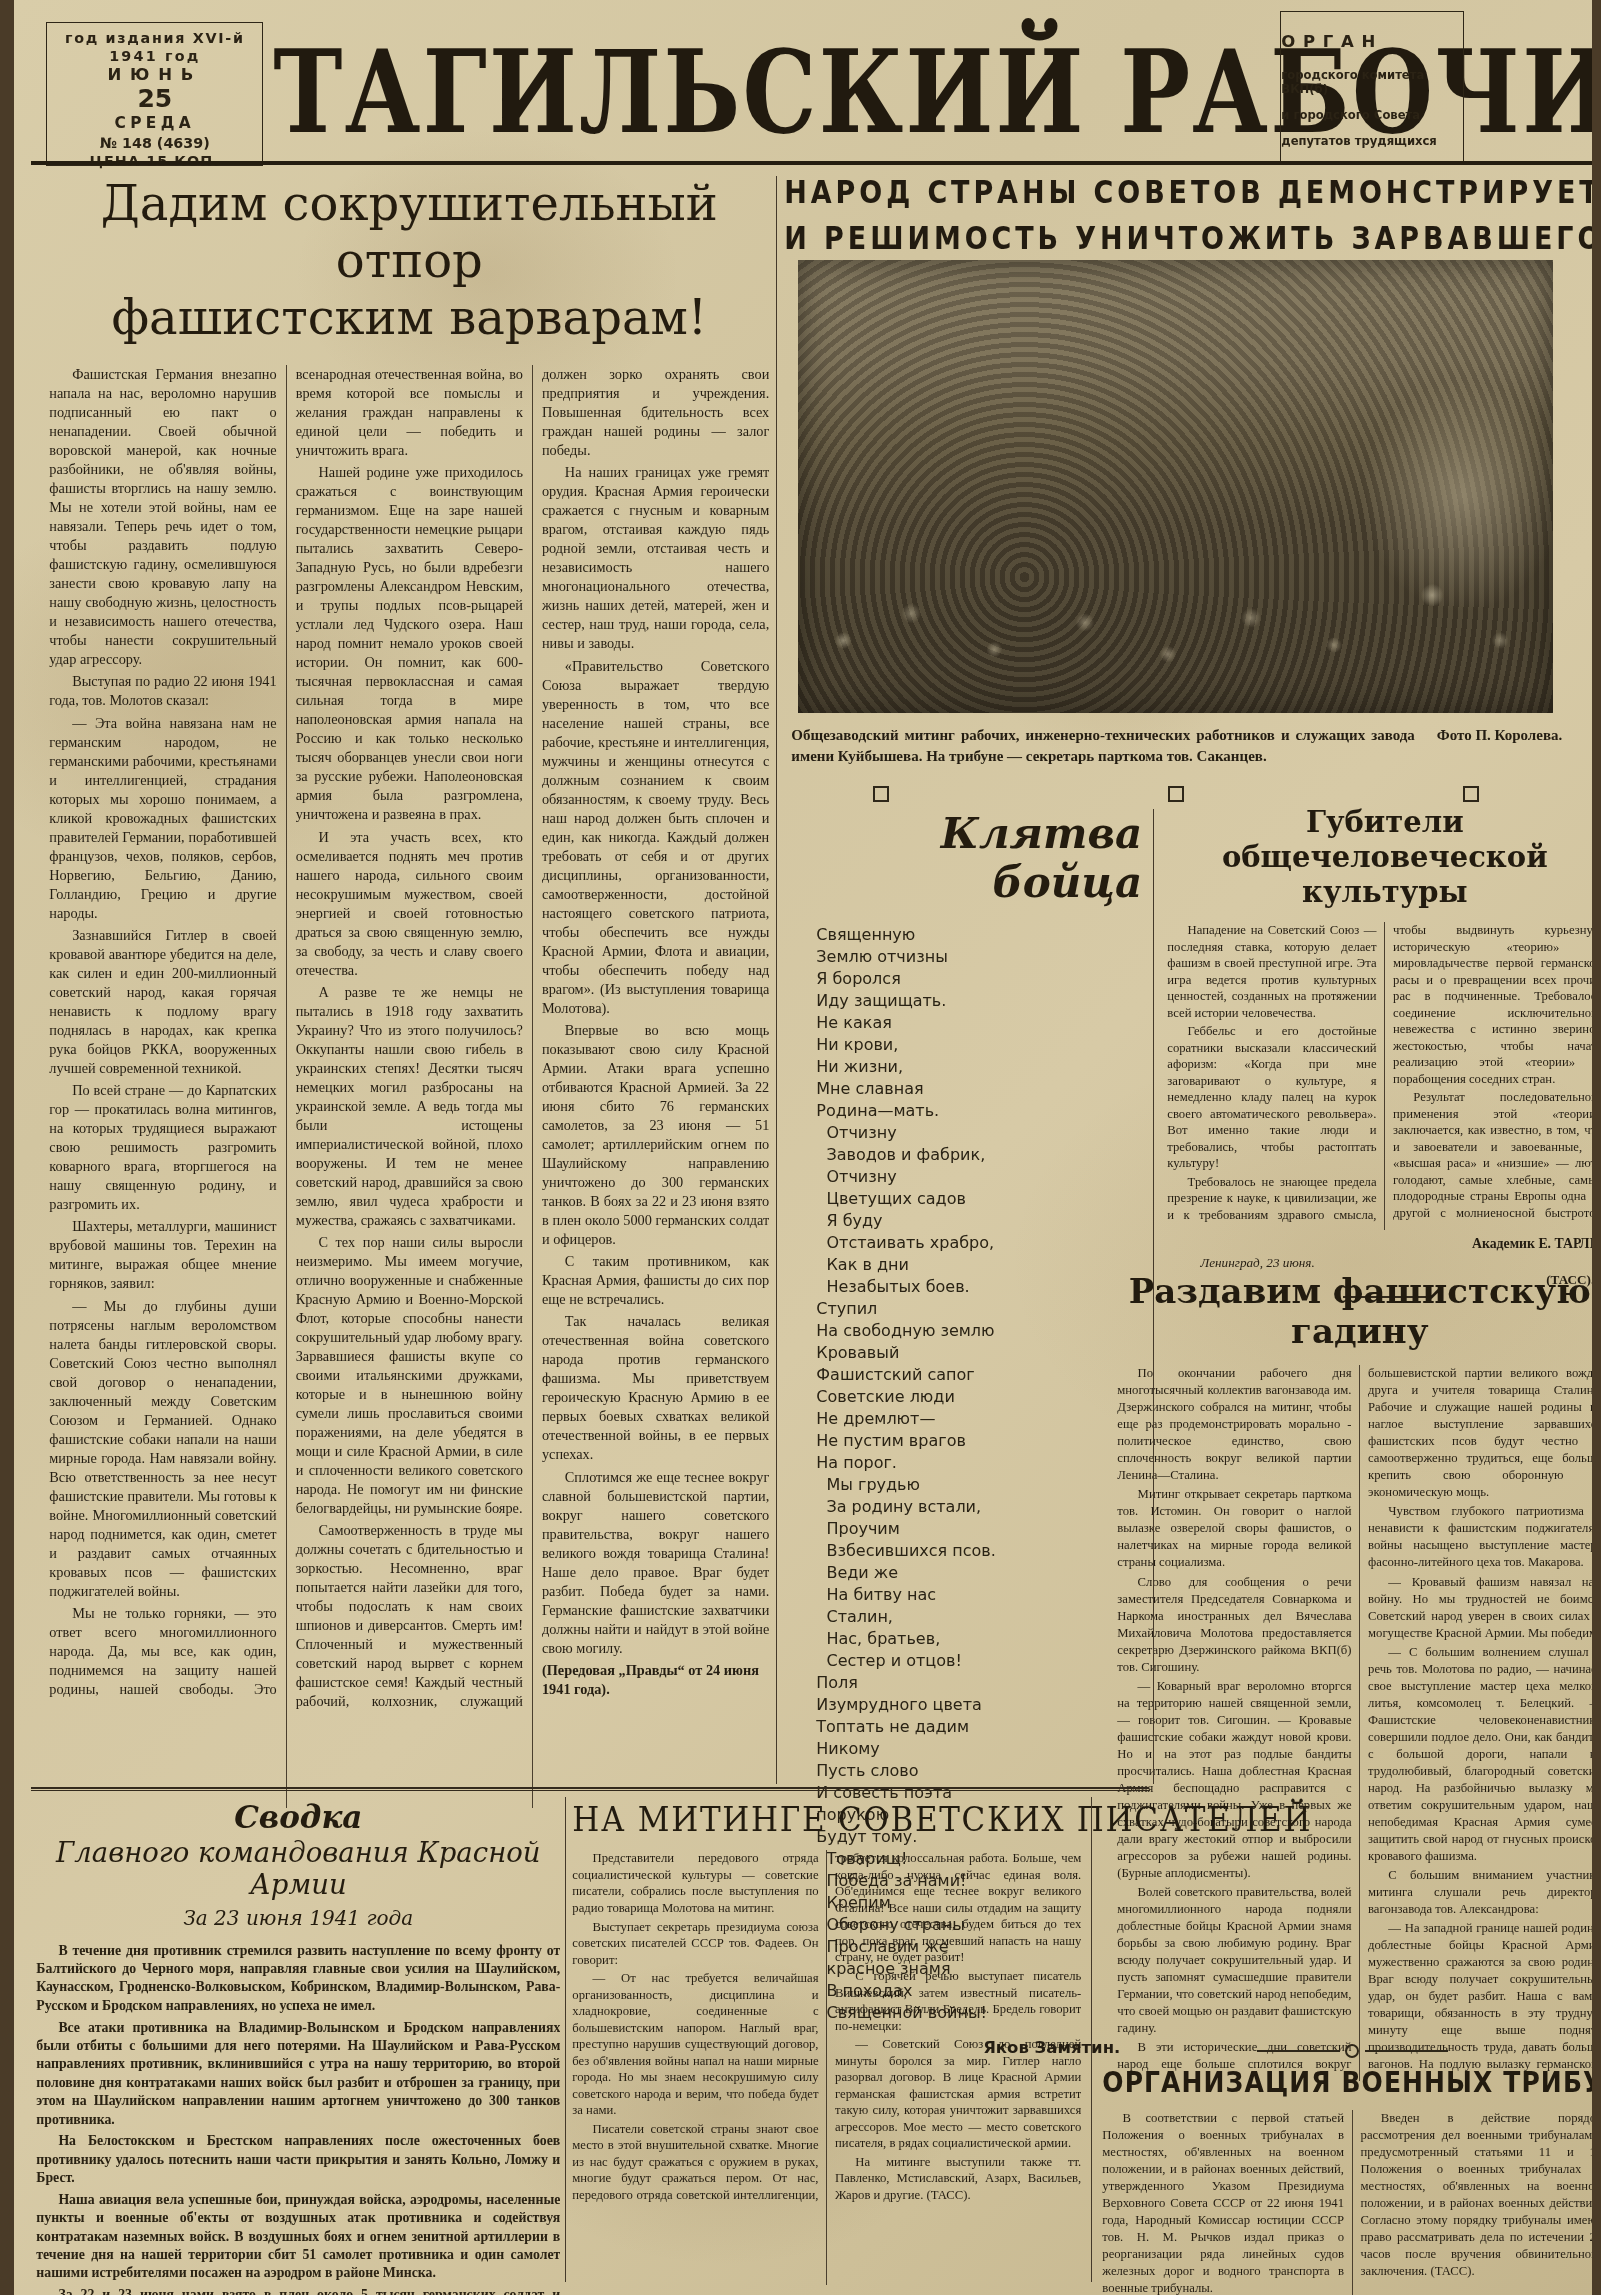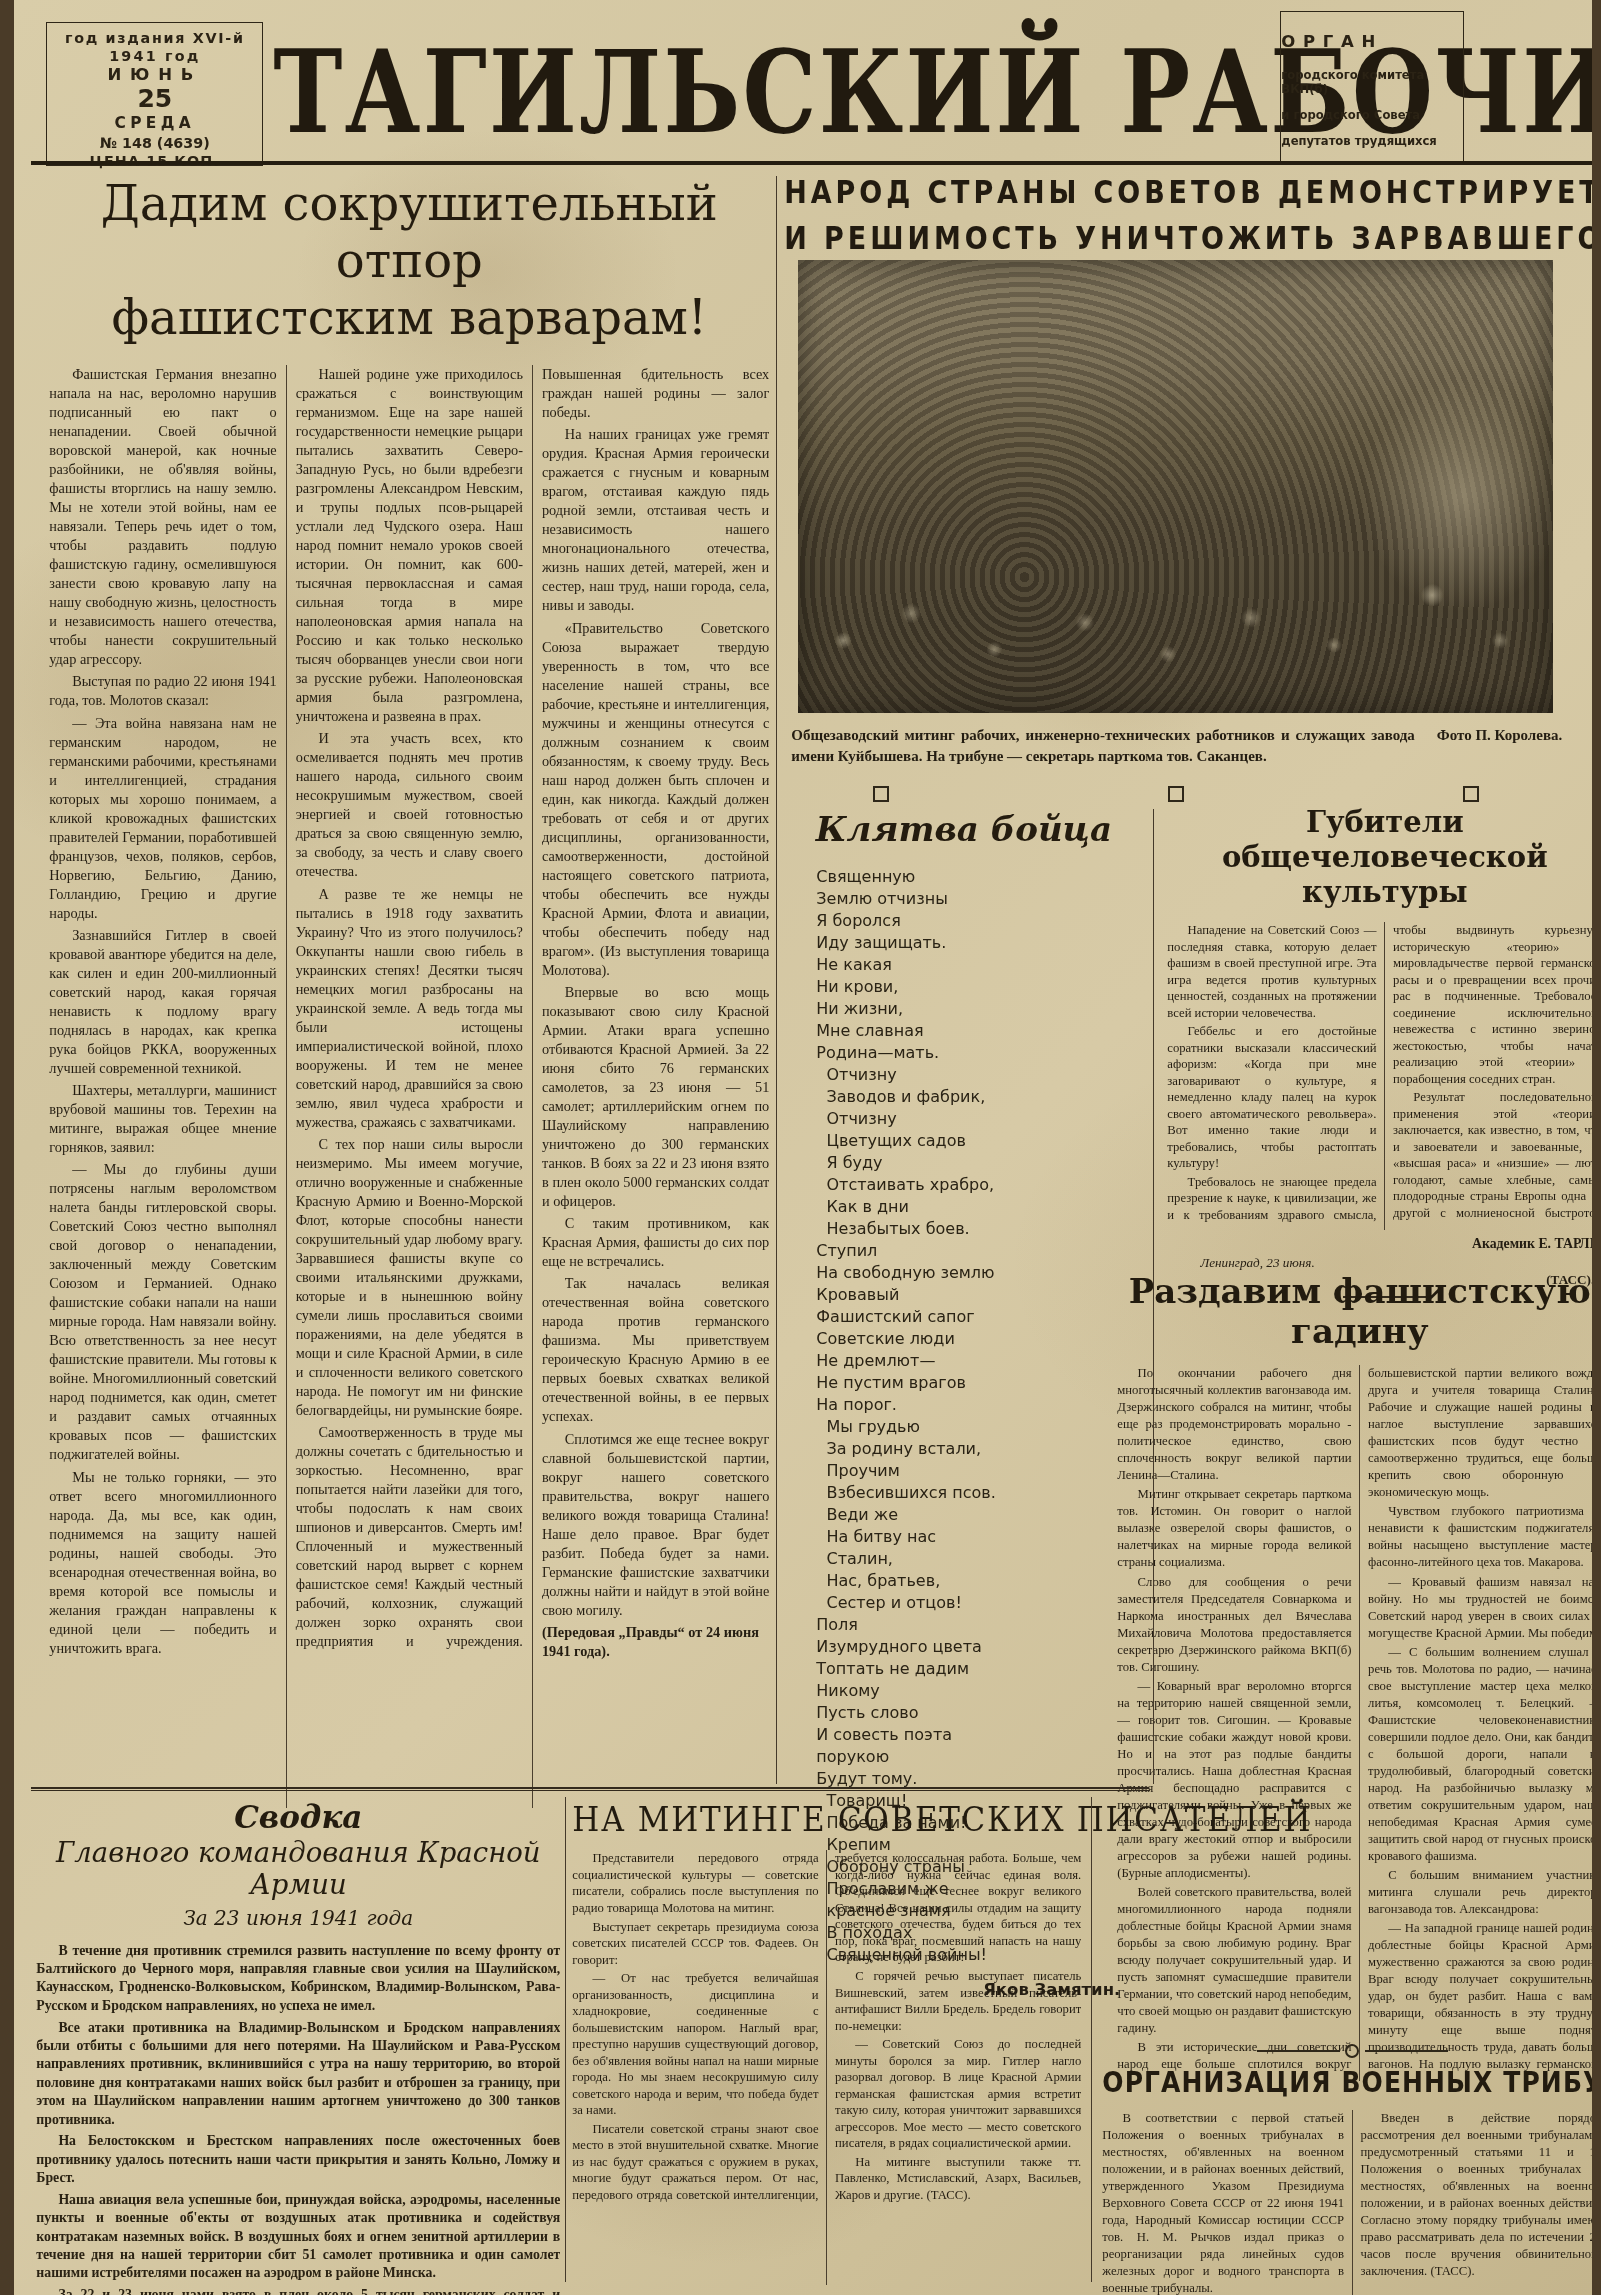--- a/index.html
+++ b/index.html
@@ -107,22 +107,22 @@
     left:777px;top:725px;width:771px;
     font-weight:bold;font-size:15px;line-height:21px;text-align:justify;
   }
   .caption .credit{float:right;margin-left:22px;}
   .sq-row{left:859px;top:786px;width:606px;display:flex;justify-content:space-between;}
   .sq{width:12px;height:12px;border:2.2px solid #2e2719;}
 
   
   .poem{left:771px;top:809px;width:357px;}
   .poem h3{
-    margin:0 0 16.5px 0;text-align:center;font-style:italic;font-weight:bold;
-    font-size:34px;font-family:"DejaVu Serif","Liberation Serif",serif;color:#241c0f;
+    margin:0 0 16.5px 0;text-align:right;font-style:italic;font-weight:bold;
+    font-size:42px;font-family:"DejaVu Serif","Liberation Serif",serif;color:#241c0f;
   }
   .poem .line{
     font-family:"DejaVu Sans","Liberation Sans",sans-serif;
     font-size:16px;line-height:22px;white-space:pre;color:#2a2315;padding-left:31px;
   }
   .poem .author{
     margin-top:14.3px;text-align:right;font-weight:bold;font-size:16.5px;
     font-family:"DejaVu Sans","Liberation Sans",sans-serif;padding-right:22px;
   }
 
@@ -213,20 +213,21 @@
   <div class="abs lead">
     <h1>
       <span>Дадим сокрушительный отпор</span><br>
       <span>фашистским варварам!</span>
     </h1>
     <div class="cols3 body-text">
         <p>Фашистская Германия внезапно напала на нас, вероломно нарушив подписанный ею пакт о ненападении. Своей обычной воровской манерой, как ночные разбойники, не об'являя войны, фашисты вторглись на нашу землю. Мы не хотели этой войны, нам ее навязали. Теперь речь идет о том, чтобы раздавить подлую фашистскую гадину, осмелившуюся занести свою кровавую лапу на нашу свободную жизнь, целостность и независимость нашего отечества, чтобы нанести сокрушительный удар агрессору.</p>
         <p>Выступая по радио 22 июня 1941 года, тов. Молотов сказал:</p>
         <p>— Эта война навязана нам не германским народом, не германскими рабочими, крестьянами и интеллигенцией, страдания которых мы хорошо понимаем, а кликой кровожадных фашистских правителей Германии, поработившей французов, чехов, поляков, сербов, Норвегию, Бельгию, Данию, Голландию, Грецию и другие народы.</p>
         <p>Зазнавшийся Гитлер в своей кровавой авантюре убедится на деле, как силен и един 200-миллионный советский народ, какая горячая ненависть к подлому врагу поднялась в народах, как крепка рука бойцов РККА, вооруженных лучшей современной техникой.</p>
+        <p>По всей стране — до Карпатских гор — прокатилась волна митингов, на которых трудящиеся выражают свою решимость разгромить коварного врага, вторгшегося на нашу священную родину, и разгромить их.</p>
         <p>Шахтеры, металлурги, машинист врубовой машины тов. Терехин на митинге, выражая общее мнение горняков, заявил:</p>
         <p>— Мы до глубины души потрясены наглым вероломством налета банды гитлеровской своры. Советский Союз честно выполнял свой договор о ненападении, заключенный между Советским Союзом и Германией. Однако фашистские собаки напали на наши мирные города. Нам навязали войну. Всю ответственность за нее несут фашистские правители. Мы готовы к войне. Многомиллионный советский народ поднимется, как один, сметет и раздавит самых отчаянных кровавых псов — фашистских поджигателей войны.</p>
         <p>Мы не только горняки, — это ответ всего многомиллионного народа. Да, мы все, как один, поднимемся на защиту нашей родины, нашей свободы. Это всенародная отечественная война, во время которой все помыслы и желания граждан направлены к единой цели — победить и уничтожить врага.</p>
         <p>Нашей родине уже приходилось сражаться с воинствующим германизмом. Еще на заре нашей государственности немецкие рыцари пытались захватить Северо-Западную Русь, но были вдребезги разгромлены Александром Невским, и трупы подлых псов-рыцарей устлали лед Чудского озера. Наш народ помнит немало уроков своей истории. Он помнит, как 600-тысячная первоклассная и самая сильная тогда в мире наполеоновская армия напала на Россию и как только несколько тысяч оборванцев унесли свои ноги за русские рубежи. Наполеоновская армия была разгромлена, уничтожена и развеяна в прах.</p>
         <p>И эта участь всех, кто осмеливается поднять меч против нашего народа, сильного своим несокрушимым мужеством, своей энергией и своей готовностью драться за свою священную землю, за свободу, за честь и славу своего отечества.</p>
         <p>А разве те же немцы не пытались в 1918 году захватить Украину? Что из этого получилось? Оккупанты нашли свою гибель в украинских степях! Десятки тысяч немецких могил разбросаны на украинской земле. А ведь тогда мы были истощены империалистической войной, плохо вооружены. И тем не менее советский народ, дравшийся за свою землю, явил чудеса храбрости и мужества, сражаясь с захватчиками.</p>
         <p>С тех пор наши силы выросли неизмеримо. Мы имеем могучие, отлично вооруженные и снабженные Красную Армию и Военно-Морской Флот, которые способны нанести сокрушительный удар любому врагу. Зарвавшиеся фашисты вкупе со своими итальянскими дружками, которые и в нынешнюю войну сумели лишь прославиться своими поражениями, на деле убедятся в мощи и силе Красной Армии, в силе и сплоченности великого советского народа. Не помогут им ни финские белогвардейцы, ни румынские бояре.</p>
         <p>Самоотверженность в труде мы должны сочетать с бдительностью и зоркостью. Несомненно, враг попытается найти лазейки для того, чтобы подослать к нам своих шпионов и диверсантов. Смерть им! Сплоченный и мужественный советский народ вырвет с корнем фашистское семя! Каждый честный рабочий, колхозник, служащий должен зорко охранять свои предприятия и учреждения. Повышенная бдительность всех граждан нашей родины — залог победы.</p>
         <p>На наших границах уже гремят орудия. Красная Армия героически сражается с гнусным и коварным врагом, отстаивая каждую пядь родной земли, отстаивая честь и независимость нашего многонационального отечества, жизнь наших детей, матерей, жен и сестер, наш труд, наши города, села, нивы и заводы.</p>
         <p>«Правительство Советского Союза выражает твердую уверенность в том, что все население нашей страны, все рабочие, крестьяне и интеллигенция, мужчины и женщины отнесутся с должным сознанием к своим обязанностям, к своему труду. Весь наш народ должен быть сплочен и един, как никогда. Каждый должен требовать от себя и от других дисциплины, организованности, самоотверженности, достойной настоящего советского патриота, чтобы обеспечить все нужды Красной Армии, Флота и авиации, чтобы обеспечить победу над врагом». (Из выступления товарища Молотова).</p>

